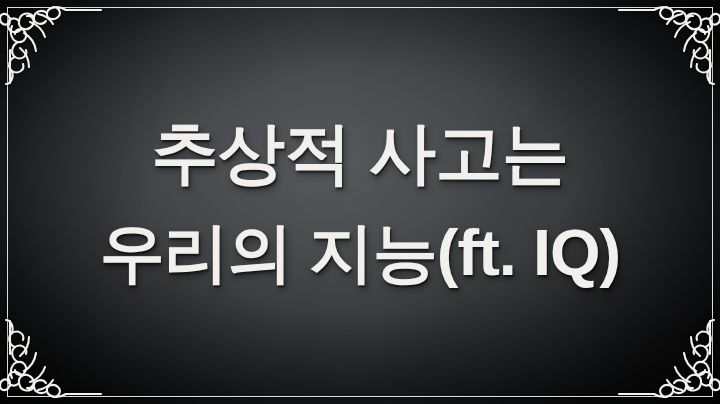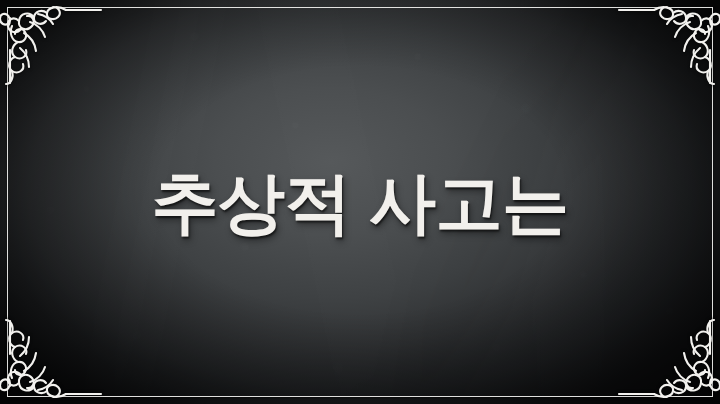--- a/index.html
+++ b/index.html
@@ -214,15 +214,16 @@
       <path d="M10 83 C10 72 10 60 10 50"></path>
       <path d="M30 22 C37 24 43 30 45 37"></path>
       <path d="M24 33 C31 37 35 44 36 51"></path>
       <path d="M20 48 C26 53 29 60 29 67"></path>
       <path d="M38 14 C44 15 50 19 53 24"></path>
     </svg>
   </div>
 
   <div class="title-block">
     <span class="title-line line-1">추상적 사고는</span>
+    <span class="title-line line-2">우리의 지능(ft. IQ)</span>
   </div>
 
 </div>
 
 </body></html>

